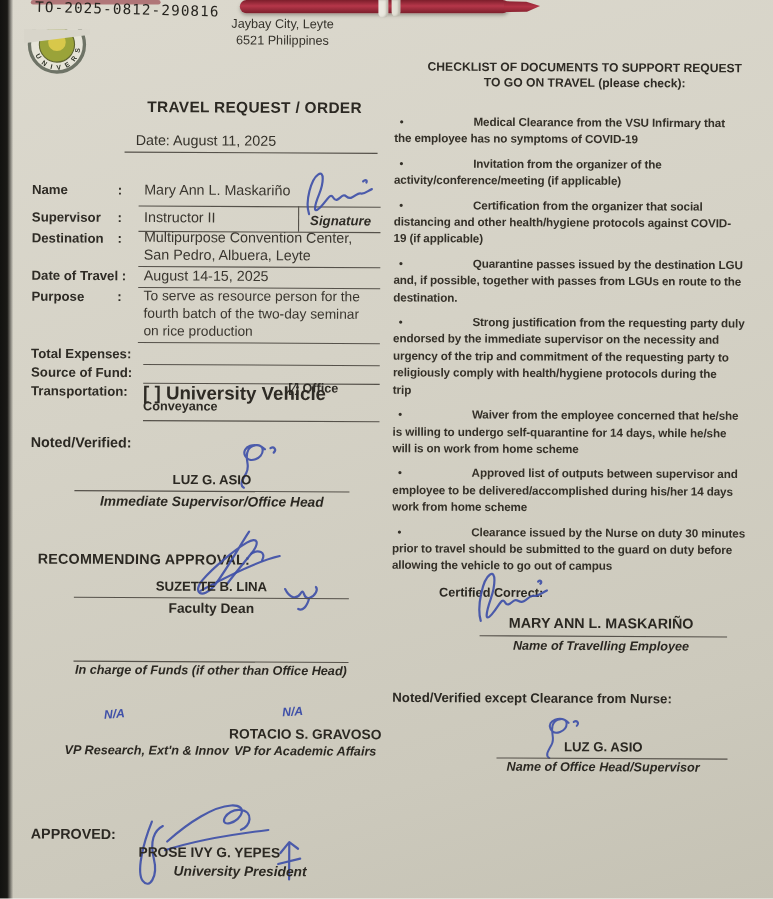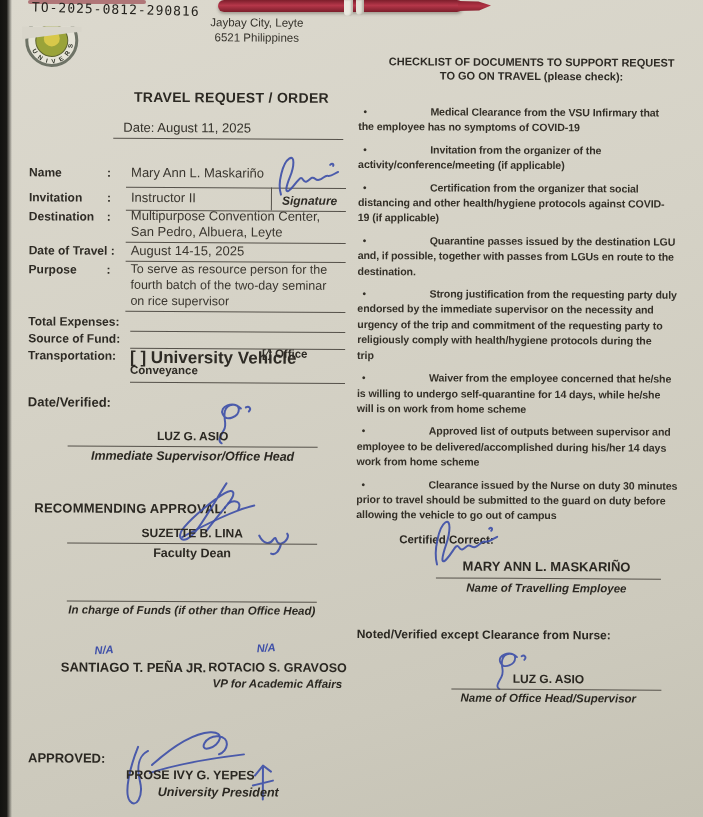--- a/index.html
+++ b/index.html
@@ -84,57 +84,57 @@
     <div class="abs label" style="left:28px;top:167px;">Name</div>
     <div class="abs label" style="left:106px;top:167px;">:</div>
     <div class="abs value" style="left:130px;top:166px;">Mary Ann L. Maskariño</div>
     <div class="rule" style="left:125px;top:188px;width:220px;"></div>
 
     <svg class="abs" style="left:272px;top:153px;" width="70" height="50" viewBox="0 0 70 50">
       <path class="ink" stroke-width="2" d="M8 42 C4 30 10 10 16 6 C22 2 21 14 17 24 C13 34 11 43 18 36 C25 29 27 22 30 27 C33 32 36 26 39 25 C42 24 42 28 46 27 C50 26 52 22 55 23 C58 24 62 20 65 19"></path>
       <path class="ink" stroke-width="2" d="M57 12 C59 10 61 11 60 13"></path>
     </svg>
 
-    <div class="abs label" style="left:28px;top:192px;">Invitation</div>
+    <div class="abs label" style="left:28px;top:192px;">Supervisor</div>
     <div class="abs label" style="left:106px;top:192px;">:</div>
     <div class="abs value" style="left:130px;top:191px;">Instructor II</div>
     <div class="rule" style="left:125px;top:211px;width:220px;"></div>
     <div class="vrule" style="left:270px;top:188px;height:23px;"></div>
     <div class="abs b i" style="left:281px;top:194px;font-size:12px;color:#2e2b25;">Signature</div>
 
     <div class="abs label" style="left:28px;top:211px;">Destination</div>
     <div class="abs label" style="left:106px;top:211px;">:</div>
     <div class="abs value" style="left:130px;top:209px;">Multipurpose Convention Center,</div>
     <div class="abs value" style="left:130px;top:225px;">San Pedro, Albuera, Leyte</div>
     <div class="rule" style="left:125px;top:243px;width:220px;"></div>
 
     <div class="abs label" style="left:28px;top:245px;">Date of Travel :</div>
     <div class="abs value" style="left:130px;top:244px;">August 14-15, 2025</div>
     <div class="rule" style="left:125px;top:262px;width:220px;"></div>
 
     <div class="abs label" style="left:28px;top:264px;">Purpose</div>
     <div class="abs label" style="left:106px;top:264px;">:</div>
     <div class="abs value" style="left:130px;top:263px;font-size:12.5px;">To serve as resource person for the</div>
     <div class="abs value" style="left:130px;top:279px;font-size:12.5px;">fourth batch of the two-day seminar</div>
-    <div class="abs value" style="left:130px;top:295px;font-size:12.5px;">on rice supervisor</div>
+    <div class="abs value" style="left:130px;top:295px;font-size:12.5px;">on rice production</div>
     <div class="rule" style="left:125px;top:312px;width:220px;"></div>
 
     <div class="abs label" style="left:28px;top:316px;">Total Expenses:</div>
     <div class="rule" style="left:130px;top:332px;width:215px;"></div>
 
     <div class="abs label" style="left:28px;top:333px;">Source of Fund:</div>
     <div class="rule" style="left:130px;top:349px;width:215px;"></div>
 
     <div class="abs label" style="left:28px;top:350px;">Transportation:</div>
     <div class="abs b" style="left:130px;top:349px;font-size:17px;color:#2e2b25;">[ ]  University Vehicle</div>
     <div class="abs b" style="left:262px;top:348px;font-size:11.5px;color:#2e2b25;">[∕] Office</div>
     <div class="abs b" style="left:130px;top:365px;font-size:11.5px;color:#2e2b25;">Conveyance</div>
     <div class="rule" style="left:130px;top:383px;width:215px;"></div>
 
-    <div class="abs b" style="left:28px;top:396px;font-size:13px;color:#2b2822;">Date/Verified:</div>
+    <div class="abs b" style="left:28px;top:396px;font-size:13px;color:#2b2822;">Noted/Verified:</div>
 
     <svg class="abs" style="left:208px;top:400px;" width="52" height="48" viewBox="0 0 52 48">
       <path class="ink" stroke-width="2" d="M33 9 C25 1 11 7 15 15 C19 23 31 17 31 10 C31 3 19 4 17 12 C15 20 20 24 16 31 C12 38 10 42 14 44"></path>
       <path class="ink" stroke-width="2" d="M38 8 C41 6 44 9 41 12"></path>
     </svg>
     <div class="abs ctr b" style="left:68px;top:430px;width:250px;font-size:12px;color:#2b2822;">LUZ G. ASIO</div>
     <div class="rule" style="left:68px;top:447px;width:250px;"></div>
     <div class="abs ctr b i" style="left:68px;top:450px;width:250px;font-size:12.5px;color:#2b2822;">Immediate Supervisor/Office Head</div>
 
     <div class="abs b" style="left:35px;top:502px;font-size:13px;letter-spacing:.2px;color:#2b2822;">RECOMMENDING APPROVAL:</div>
@@ -148,21 +148,21 @@
       <path class="ink" stroke-width="2" d="M8 12 C12 20 18 22 22 16 C26 10 24 22 30 20 C36 18 38 12 36 10 M30 20 C28 28 24 32 20 30"></path>
     </svg>
     <div class="rule" style="left:68px;top:544px;width:250px;"></div>
     <div class="abs ctr b" style="left:68px;top:547px;width:250px;font-size:12.5px;color:#2b2822;">Faculty  Dean</div>
 
     <div class="rule" style="left:68px;top:602px;width:250px;"></div>
     <div class="abs ctr b i" style="left:48px;top:605px;width:290px;font-size:11.5px;color:#2b2822;">In charge of Funds (if other than Office Head)</div>
 
     <div class="abs na" style="left:96px;top:645px;font-size:11px;">N/A</div>
     <div class="abs na" style="left:258px;top:642px;font-size:11px;">N/A</div>
-    <div class="abs ctr b" style="left:45px;top:661px;width:180px;font-size:13px;color:#2b2822;">SANTIAGO T. PEÑA JR.</div>
+    <div class="abs ctr b i" style="left:45px;top:678px;width:180px;font-size:11.5px;color:#2b2822;">VP Research, Ext'n &amp; Innov</div>
     <div class="abs ctr b i" style="left:189px;top:678px;width:180px;font-size:11.5px;color:#2b2822;">VP for Academic Affairs</div>
     <div class="abs ctr b" style="left:189px;top:661px;width:180px;font-size:12.5px;color:#2b2822;">ROTACIO S. GRAVOSO</div>
 
     <div class="abs b" style="left:30px;top:752px;font-size:13px;color:#2b2822;">APPROVED:</div>
     <svg class="abs" style="left:110px;top:726px;" width="150" height="85" viewBox="0 0 150 85">
       <path class="ink" stroke-width="2" d="M30 22 C22 42 16 68 22 76 C28 84 36 72 32 56 C28 40 32 30 40 26"></path>
       <path class="ink" stroke-width="2" d="M44 40 C64 22 86 8 102 7 C118 6 112 20 101 23 C90 26 97 10 110 11 C123 12 120 26 111 29"></path>
       <path class="ink" stroke-width="1.8" d="M42 48 C72 38 112 32 136 29"></path>
     </svg>
     <div class="abs b" style="left:128px;top:769px;font-size:12.5px;color:#2b2822;">PROSE IVY G. YEPES</div>

